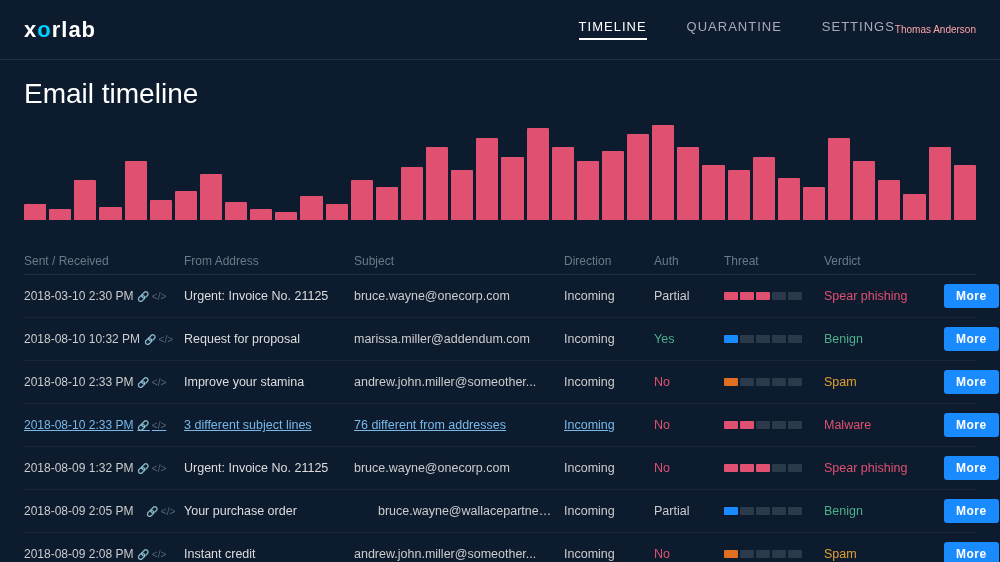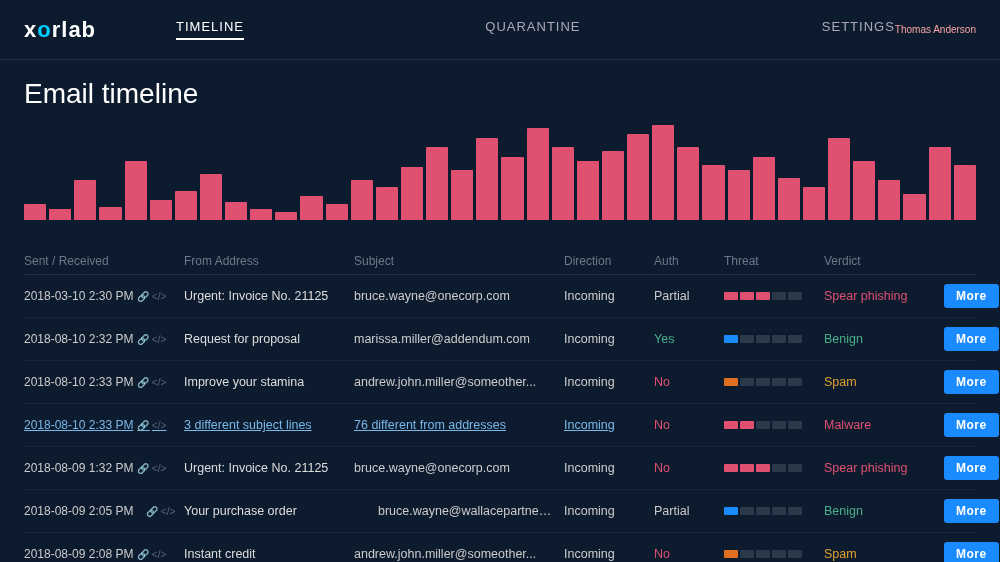--- a/index.html
+++ b/index.html
@@ -19,21 +19,21 @@
       font-weight: 900;
       color: #fff;
       letter-spacing: 1px;
       margin-right: 80px;
     }
     .logo span { color: #00cfff; }
     .nav-links {
       display: flex;
       gap: 40px;
       flex: 1;
-      justify-content: space-between;
+      justify-content: flex-end;
     }
     .nav-link {
       color: #aab;
       text-transform: uppercase;
       font-size: 13px;
       letter-spacing: 1px;
       cursor: pointer;
       padding-bottom: 4px;
       border-bottom: 2px solid transparent;
     }
@@ -199,21 +199,21 @@
           <div style="height: 8px; width: 14px; border-radius: 1px; background: rgb(224, 80, 112);"></div>
           <div style="height: 8px; width: 14px; border-radius: 1px; background: rgb(224, 80, 112);"></div>
           <div style="height: 8px; width: 14px; border-radius: 1px; background: rgb(42, 58, 74);"></div>
           <div style="height: 8px; width: 14px; border-radius: 1px; background: rgb(42, 58, 74);"></div>
         </div>
         <div style="color: rgb(224, 80, 112);">Spear phishing</div>
         <div><button class="btn-more">More</button></div>
       </div>
       <div class="table-row">
         <div style="display: flex; align-items: center; gap: 4px; font-size: 12px; color: rgb(204, 204, 204);">
-          <span>2018-08-10 2:32 PM</span>
+          <span>2018-08-10 10:32 PM</span>
           <span style="display: inline-flex; gap: 2px; color: rgb(85, 102, 119); font-size: 10px;">
             <span>🔗</span>
             <span>&lt;/&gt;</span>
           </span>
         </div>
         <div style="overflow: hidden; text-overflow: ellipsis; white-space: nowrap; padding-right: 8px; color: rgb(221, 221, 221);">Request for proposal</div>
         <div style="overflow: hidden; text-overflow: ellipsis; white-space: nowrap; padding-right: 8px; color: rgb(204, 204, 204);">marissa.miller@addendum.com</div>
         <div style="color: rgb(204, 204, 204);">Incoming</div>
         <div style="color: rgb(76, 175, 138);">Yes</div>
         <div style="display: flex; align-items: center; gap: 2px;">

